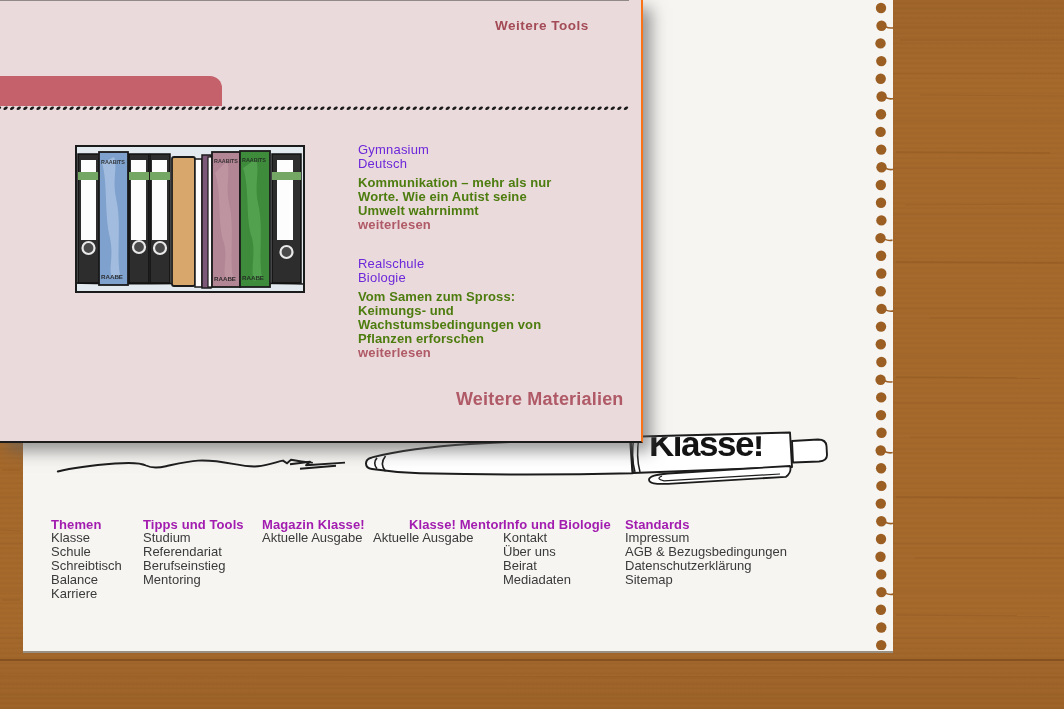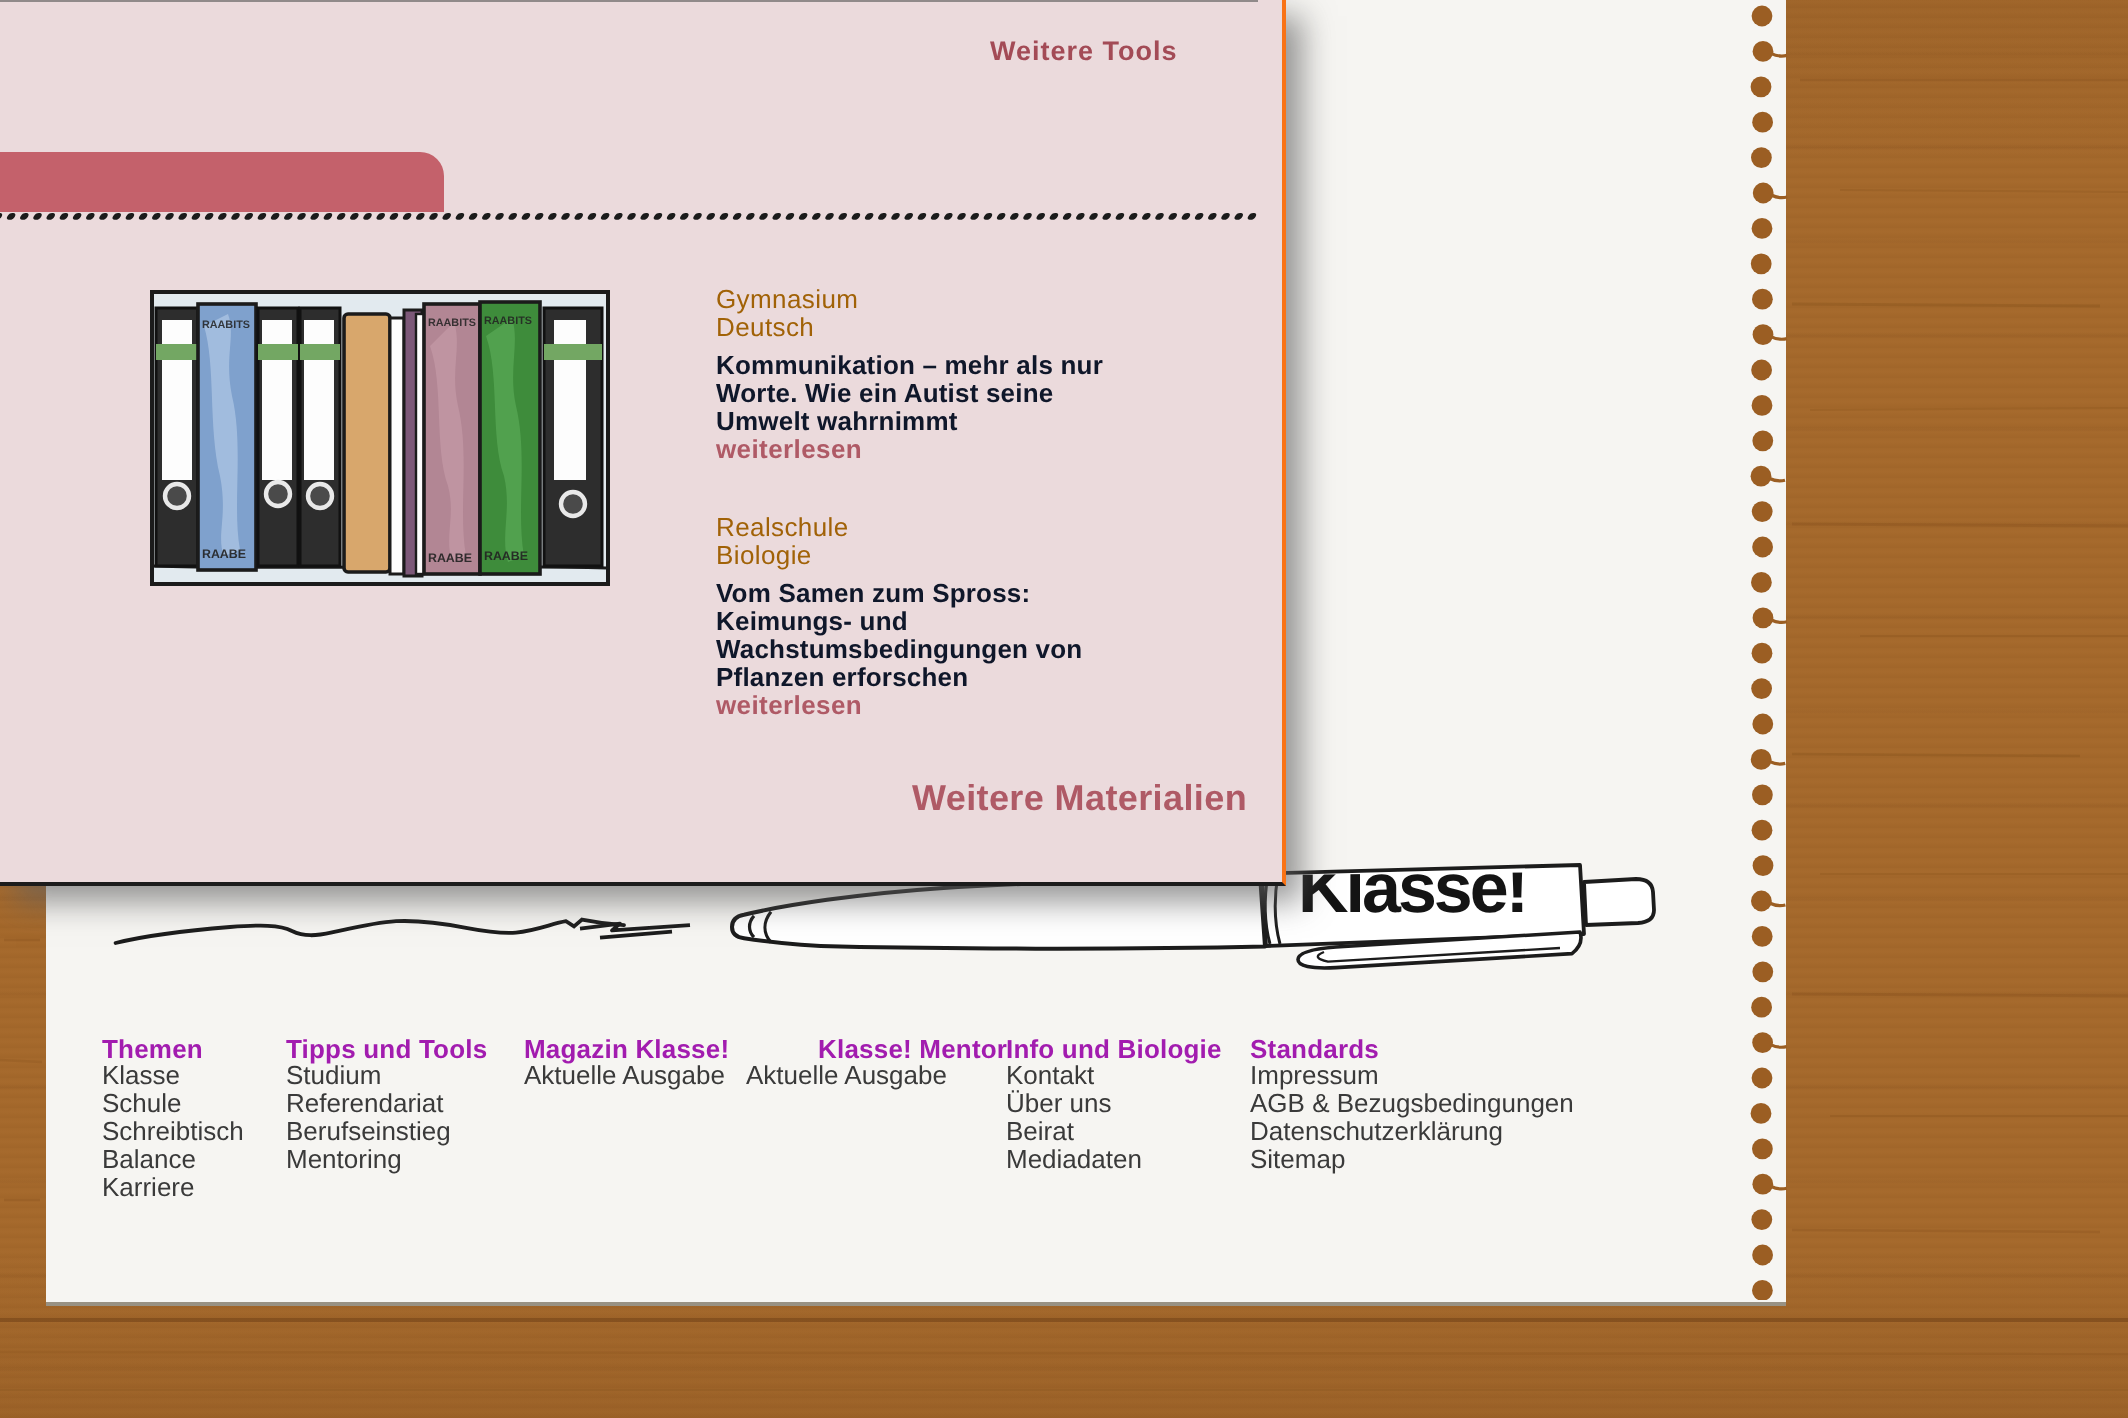--- a/index.html
+++ b/index.html
@@ -13,22 +13,22 @@
       linear-gradient(0deg, rgba(80,40,8,0.10) 0%, rgba(0,0,0,0) 12%, rgba(0,0,0,0) 88%, rgba(60,30,5,0.06) 100%);
   }
   #seam{position:absolute;left:0;top:659px;width:1064px;height:2px;background:rgba(90,48,12,0.38);}
   #page{position:absolute;left:23px;top:0;width:870px;height:651px;background:#f6f5f2;border-bottom:2px solid rgba(75,62,40,0.55);}
   #panel{position:absolute;left:0;top:0;width:629px;height:441px;background:#ebdadc;
     border-right:2px solid #f97316;border-bottom:2px solid #1c1c1c;
     box-shadow:8px 8px 15px rgba(95,95,95,0.65);padding-left:12px;}
   .wt{position:absolute;left:495px;top:18px;font-size:13.5px;font-weight:bold;color:#a34b56;letter-spacing:0.5px;}
   #mlabel{position:absolute;left:0;top:76px;width:222px;height:30px;background:#c4616b;border-radius:0 12px 0 0;}
   #mtext{position:absolute;left:56px;top:77px;color:#fff;font-size:26px;font-weight:bold;font-style:italic;letter-spacing:2.2px;}
-  .t{position:absolute;font-size:13px;line-height:13.9px;color:#a16207;letter-spacing:0.2px;}
-  .b{font-weight:bold;color:#0f172a;letter-spacing:0.1px;}
+  .t{position:absolute;font-size:13px;line-height:13.9px;color:#6d28d9;letter-spacing:0.2px;}
+  .b{font-weight:bold;color:#4d7c0f;letter-spacing:0.1px;}
   .rose{color:#af5a66;font-weight:bold;}
   .fh{position:absolute;font-size:13px;font-weight:bold;color:#a21caf;letter-spacing:0.1px;}
   .fi{position:absolute;font-size:13px;line-height:14px;color:#3a3a3a;letter-spacing:0px;}
 </style>
 </head>
 <body>
 <div id="wood"></div>
 <div id="seam"></div>
 <svg style="position:absolute;left:0;top:0;" width="1064" height="709">
  <g stroke="#6e3f10" fill="none">

